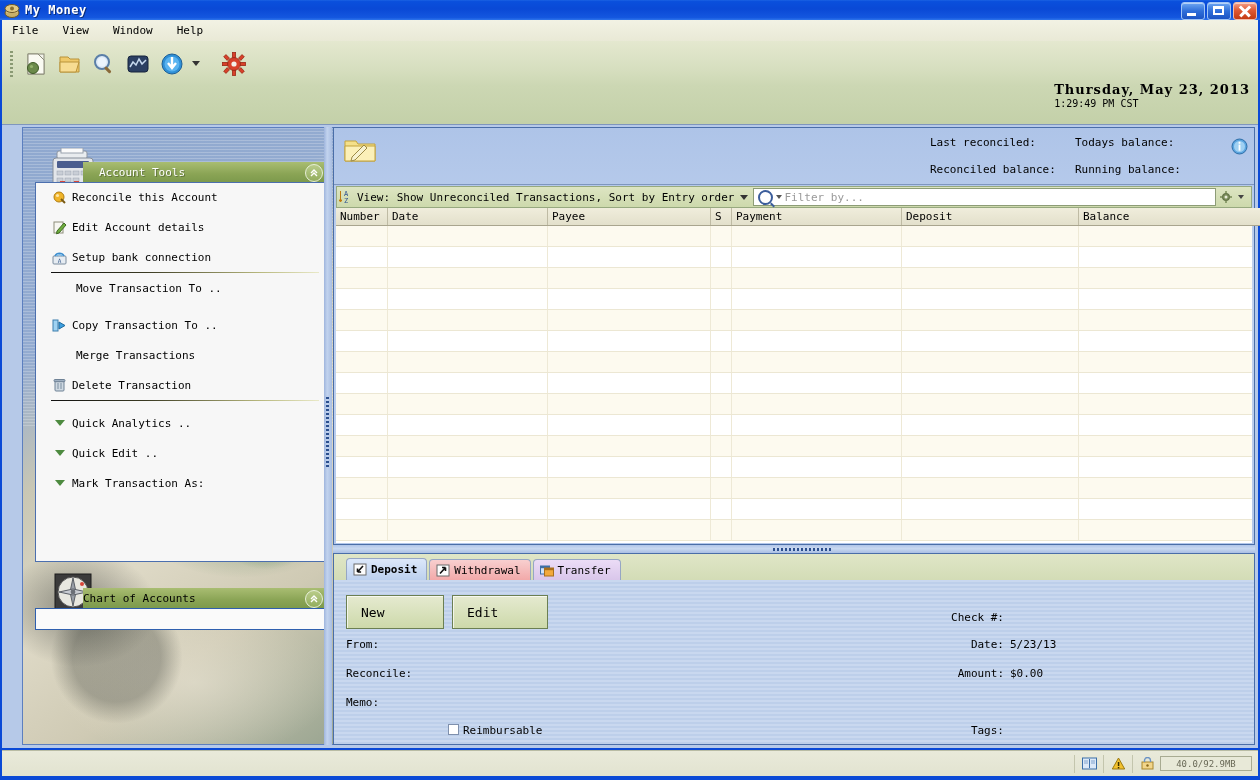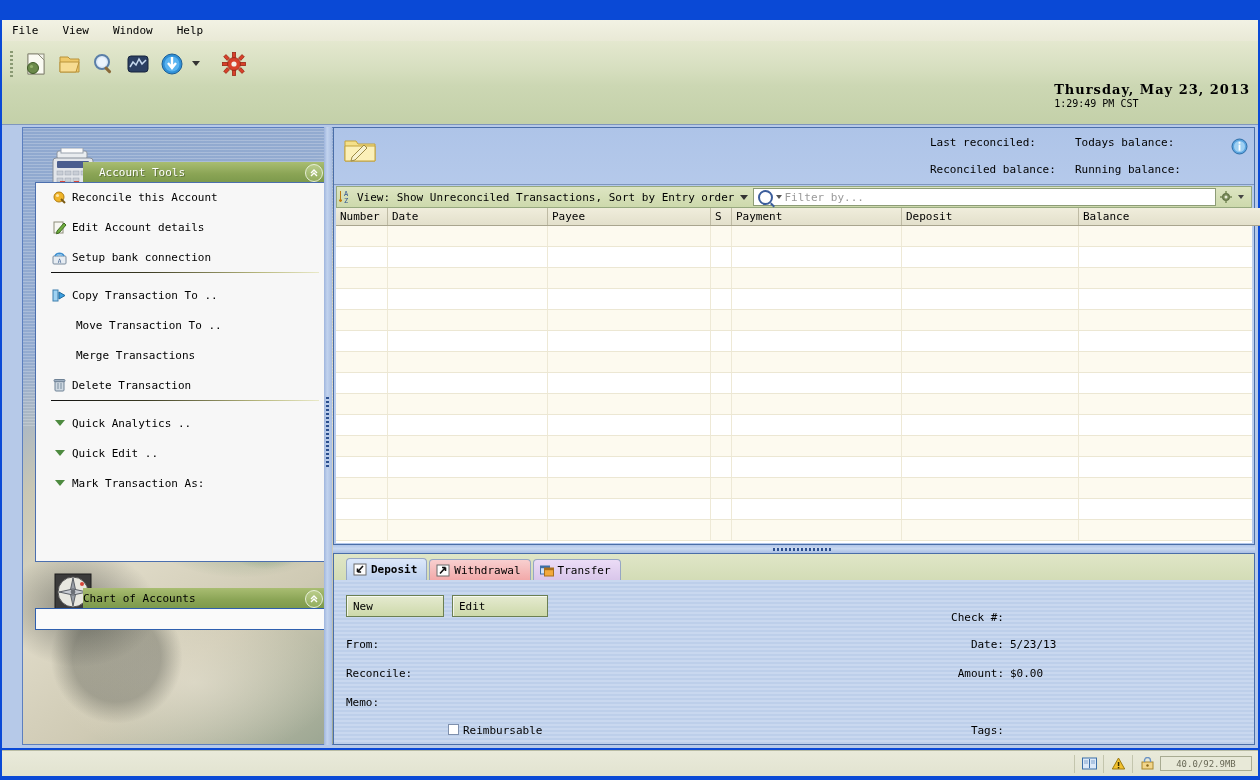--- a/index.html
+++ b/index.html
@@ -152,43 +152,66 @@
     border:1px solid #4a6ea8;box-sizing:border-box;background:#cfdcf0;}
   .dtabs-bg{position:absolute;left:0;top:0;width:920px;height:26px;
     background:linear-gradient(to bottom,#e0e6c7,#d3dcb6);}
   .dtabs{position:absolute;left:12px;top:4px;display:flex;align-items:flex-end;height:22px;}
   .dtab{height:21px;display:flex;align-items:center;padding:0 9px 0 6px;font-size:11px;
     border:1px solid #96a6c4;border-bottom:none;border-radius:4px 4px 0 0;margin-right:2px;box-sizing:border-box;}
   .dtab.active{font-weight:bold;height:22px;}
   .dtab .tico{width:14px;height:13px;margin-right:4px;flex:none;}
   .dbody{position:absolute;left:0;top:26px;width:920px;height:164px;
     background-image:repeating-linear-gradient(to bottom,#c9d8ef 0 2px,#bdcfea 2px 4px);}
-  .btn{position:absolute;height:22px;min-width:96px;box-sizing:border-box;
+  .btn{position:absolute;height:34px;min-width:96px;box-sizing:border-box;
     border:1px solid #6b7f52;background:linear-gradient(to bottom,#e5ead0,#cdd9aa);
-    font-size:11px;display:flex;align-items:center;padding-left:6px;
+    font-size:13px;display:flex;align-items:center;padding-left:14px;
     box-shadow:inset 1px 1px 0 rgba(255,255,255,.7);}
   .flbl{position:absolute;font-size:11px;}
   .rlbl{position:absolute;font-size:11px;text-align:right;}
   .rval{position:absolute;font-size:11px;}
   .cbox{position:absolute;width:11px;height:11px;background:#fff;border:1px solid #7f90ad;box-sizing:border-box;}
 
   
   .status{position:absolute;left:2px;top:750px;width:1256px;height:26px;
     background:linear-gradient(to bottom,#e9eada,#e2e3d0);border-top:1px solid #b9bca4;box-sizing:border-box;
     display:flex;align-items:center;justify-content:flex-end;}
   .sdiv{width:1px;height:18px;background:#c3c5ad;margin:0 5px;}
   .sico{width:18px;height:16px;display:flex;align-items:center;justify-content:center;}
   .mem{width:92px;height:15px;margin:0 6px 0 4px;border:1px solid #a8ab92;background:#e8e9d8;
     display:flex;align-items:center;justify-content:center;font-size:9px;color:#6a6a58;box-sizing:border-box;}
 </style>
 </head>
 <body>
 
 <div class="win">
 
+  <div class="titlebar">
+    <span class="title-icon">
+      <svg width="16" height="15" viewBox="0 0 16 15">
+        <ellipse cx="8" cy="10" rx="7" ry="4.5" fill="#c8b06a" stroke="#6b5828"></ellipse>
+        <path d="M2 6h12v4H2z" fill="#d8c07a"></path>
+        <ellipse cx="8" cy="5.5" rx="7" ry="4" fill="#e2cb86" stroke="#6b5828"></ellipse>
+        <circle cx="8" cy="5.5" r="2" fill="#8a6f2e"></circle>
+      </svg>
+    </span>
+    <span class="title-text">My Money</span>
+    <div class="wbtns">
+      <div class="wbtn min">
+          <i></i>
+        </div>
+      <div class="wbtn max">
+          <i></i>
+        </div>
+      <div class="wbtn close">
+          <i class="a"></i>
+          <i class="b"></i>
+        </div>
+    </div>
+  </div>
 
   <div class="menubar">
     <span>File</span>
     <span>View</span>
     <span>Window</span>
     <span>Help</span>
   </div>
 
   <div class="toolbar">
     <div class="tgrip"></div>
@@ -318,33 +341,33 @@
               <path d="M3 6a5 5 0 0 1 9 0" fill="none" stroke="#3e8fd0" stroke-width="1.6"></path>
               <path d="M5 6a3 3 0 0 1 5 0" fill="none" stroke="#6fb6e8" stroke-width="1.4"></path>
               <text x="7.5" y="13" font-size="6" text-anchor="middle" fill="#3b5d8f">A</text>
             </svg>
           </span>
           <span class="lbl">Setup bank connection</span>
         </div>
 
         <div class="sep"></div>
 
+        <div class="mi">
+          <span class="ico blank"></span>
+          <span class="lbl">Move Transaction To ..</span>
+        </div>
+
         <div class="mi" style="margin-top:7px">
           <span class="ico">
             <svg width="15" height="15" viewBox="0 0 15 15">
               <rect x="1" y="2" width="5" height="11" fill="#9fd2f2" stroke="#3d7fae"></rect>
               <path d="M7 4v7l6-3.5z" fill="#3d9fe0" stroke="#1f6a9c"></path>
             </svg>
           </span>
           <span class="lbl">Copy Transaction To ..</span>
-        </div>
-
-        <div class="mi">
-          <span class="ico blank"></span>
-          <span class="lbl">Move Transaction To ..</span>
         </div>
 
         <div class="mi">
           <span class="ico blank"></span>
           <span class="lbl">Merge Transactions</span>
         </div>
 
         <div class="mi">
           <span class="ico">
             <svg width="15" height="15" viewBox="0 0 15 15">

